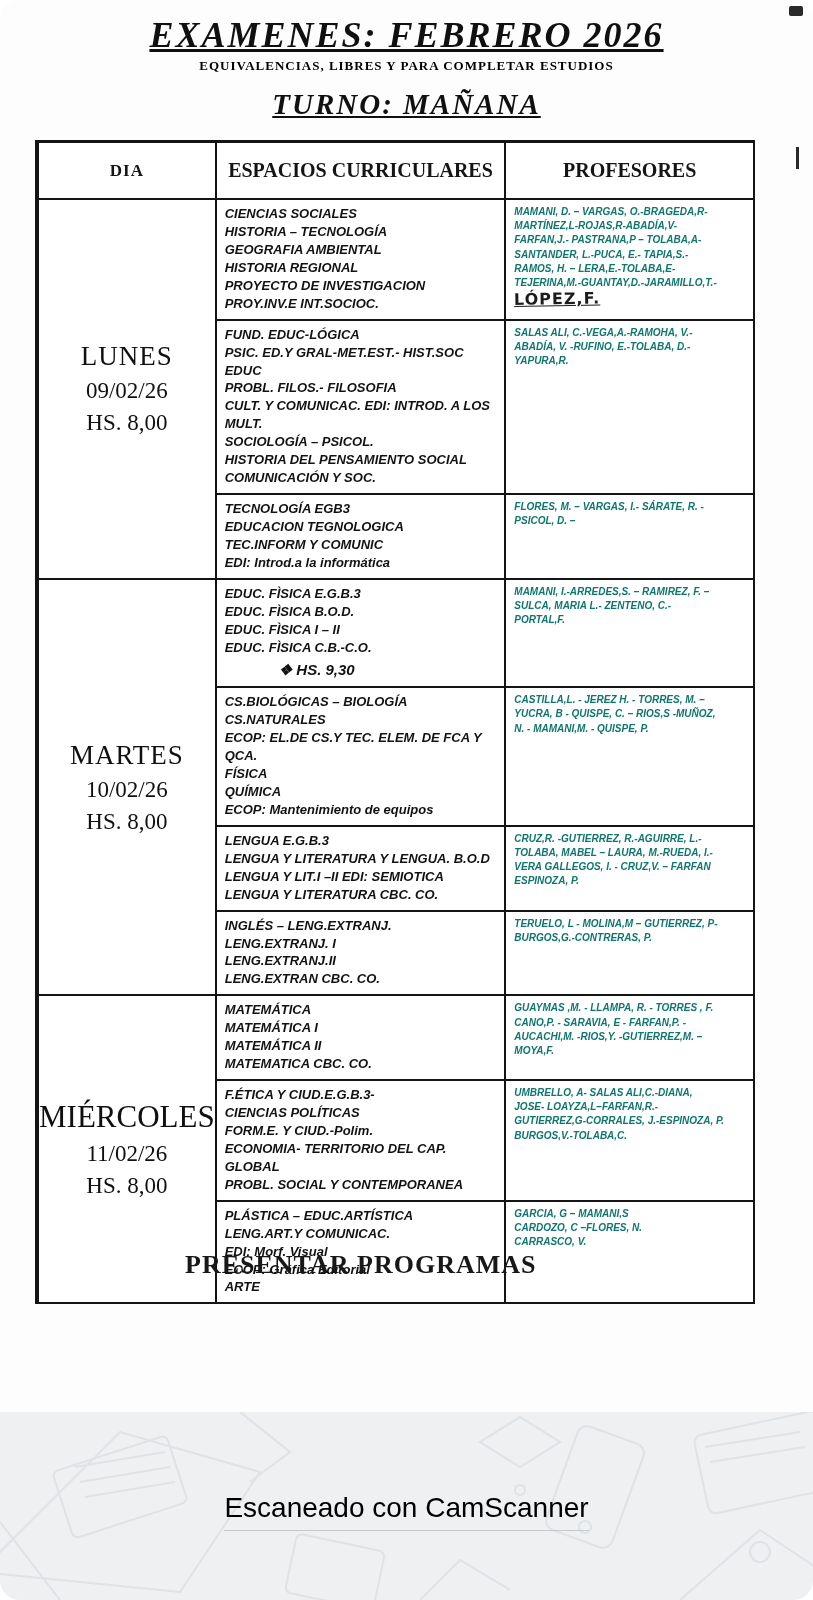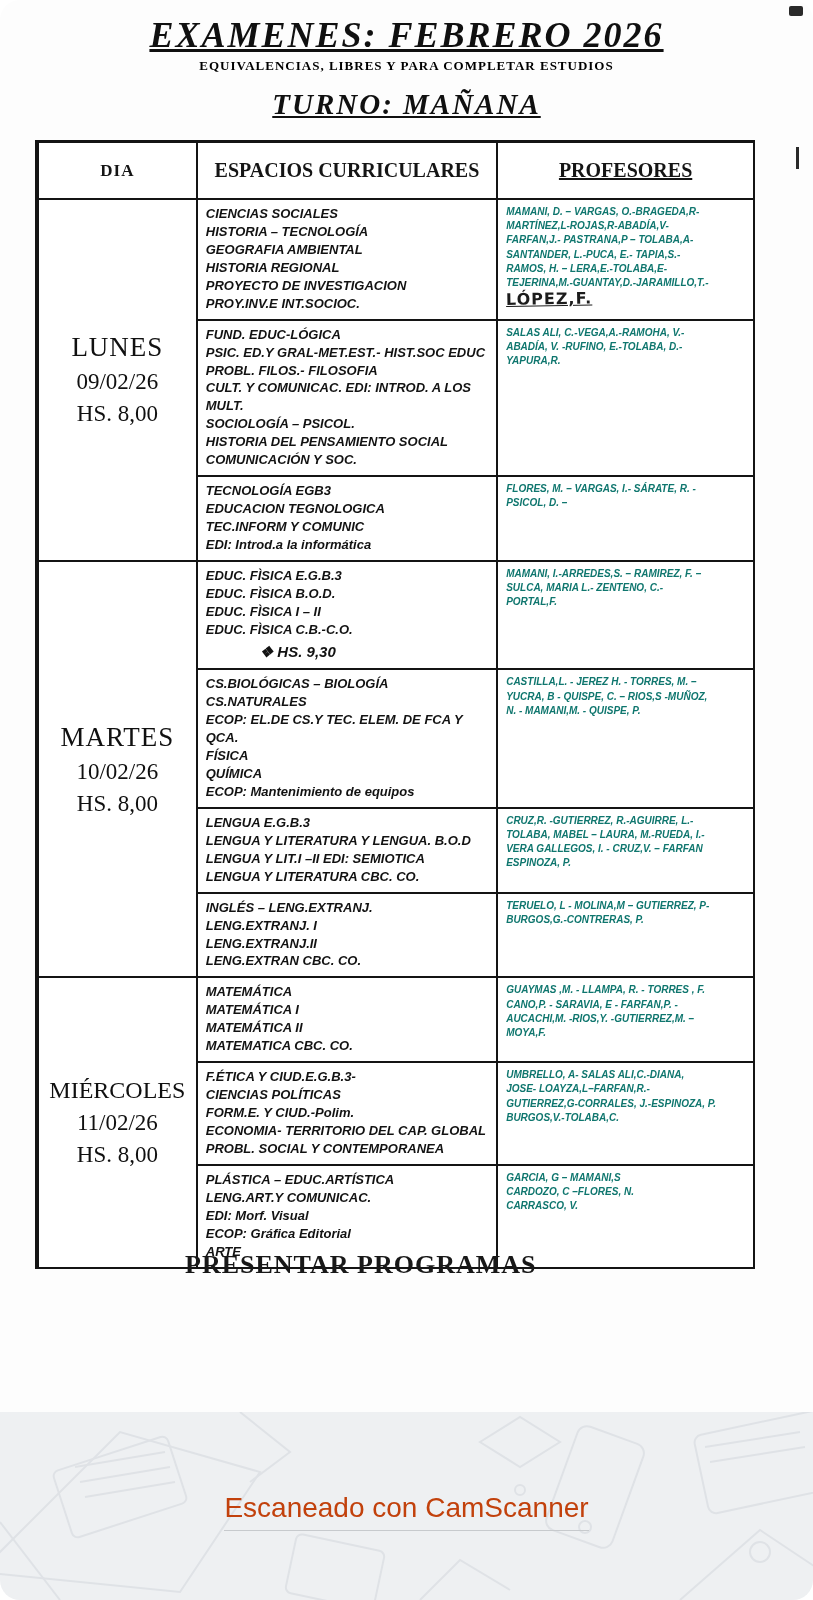--- a/index.html
+++ b/index.html
@@ -59,29 +59,28 @@
     width:302px;
     font-family:"Liberation Serif", serif;
     font-weight:bold; font-size:20px;
     padding:16px 0;
   }
   th.col-prof {
     width:258px;
     font-family:"Liberation Serif", serif;
     font-weight:bold; font-size:20px;
     padding:16px 9px;
-    text-decoration:underline;
   }
   td.day-cell {
     vertical-align:middle; text-align:center;
     font-family:"Liberation Serif", serif;
     color:#101010;
   }
   .day-name { font-size:27px; letter-spacing:1px; }
-  .day-name.long { font-size:24px; letter-spacing:0; }
+  .day-name.long { font-size:31px; letter-spacing:0; }
   .day-date { font-size:23px; margin-top:6px; }
   .day-time { font-size:23px; margin-top:6px; }
   td.subjects-cell, td.professors-cell {
     vertical-align:top;
     padding:5px 6px 6px 8px;
   }
   .subject-line {
     font-weight:bold; font-style:italic;
     font-size:13px; line-height:1.38;
     color:#121212;
@@ -116,21 +115,21 @@
     overflow:hidden;
   }
   .scan-band svg.watermark { position:absolute; left:0; top:0; }
   .scan-band .label-wrap {
     position:absolute; left:0; top:80px; width:100%;
     text-align:center;
   }
   .scan-label {
     display:inline-block;
     font-family:"Liberation Sans", sans-serif;
-    font-size:28px; color:#c2410c;
+    font-size:28px; color:#000000;
     padding-bottom:6px;
     border-bottom:1px solid #c7cacd;
   }
 </style>
 </head>
 <body>
 
 <div class="page">
 
   <div class="scan-mark-a"></div>

